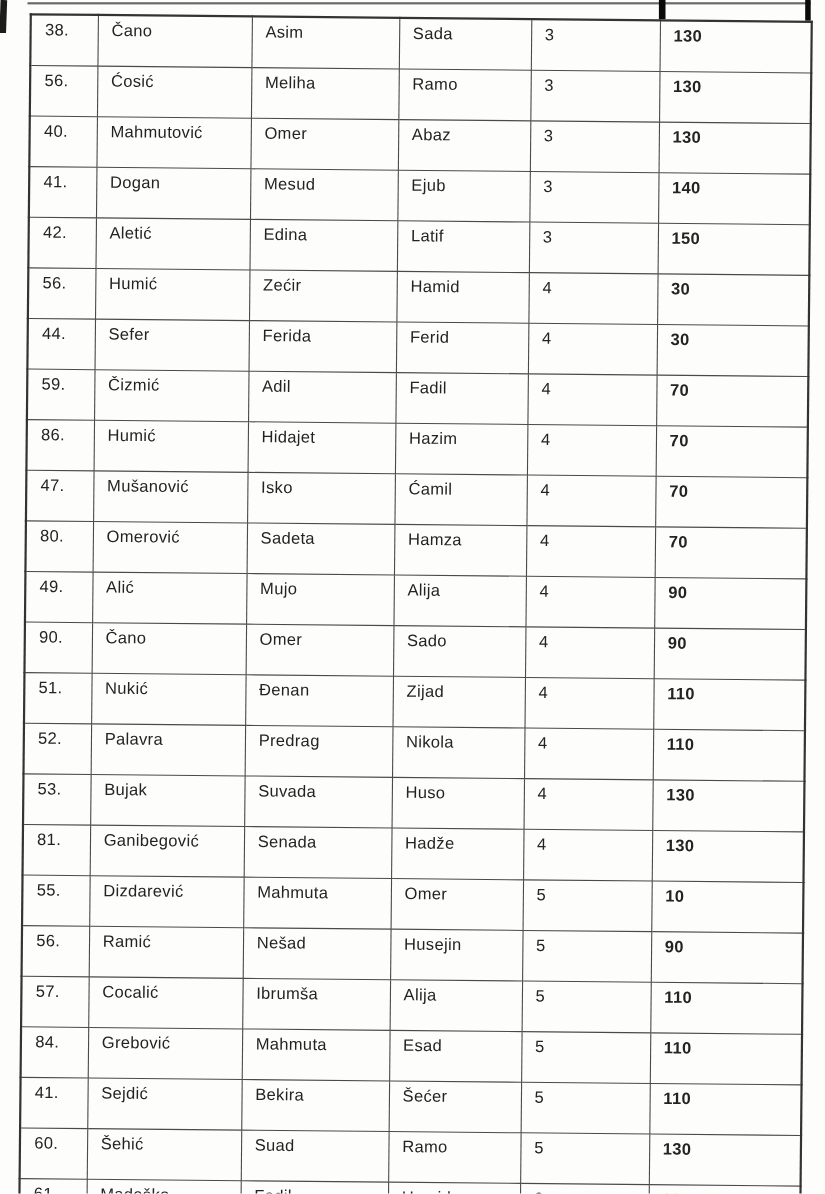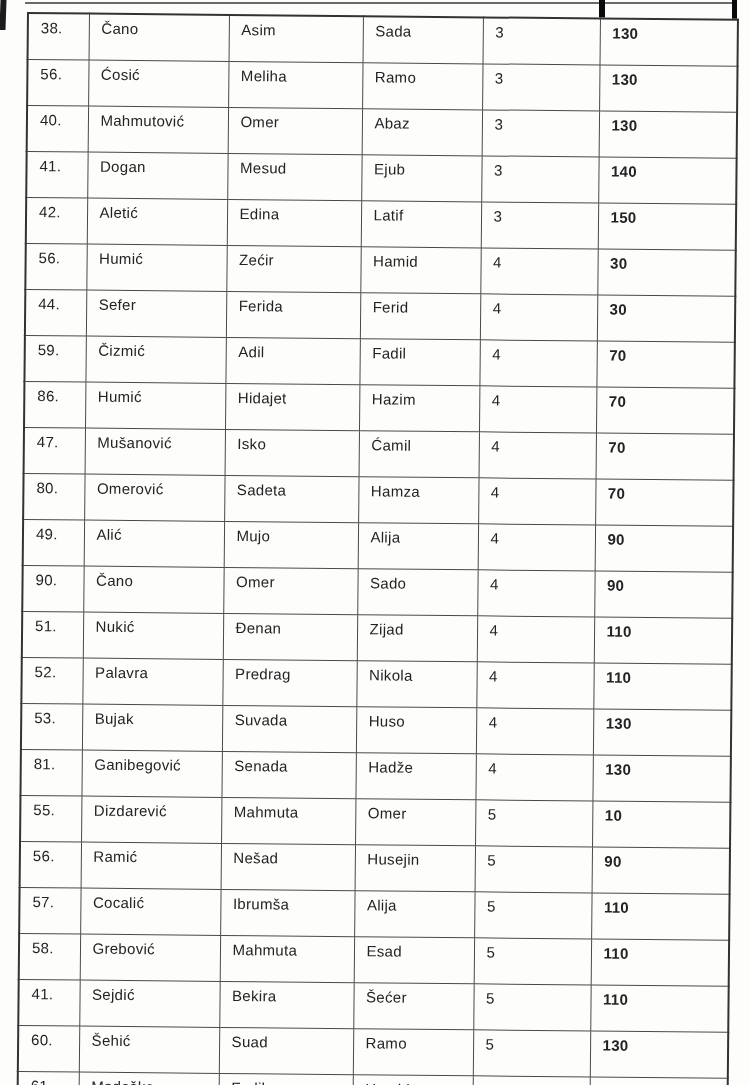--- a/index.html
+++ b/index.html
@@ -276,21 +276,21 @@
   <tr>
     <td class="c-num">57.</td>
     <td class="c-surname">Cocalić</td>
     <td class="c-name">Ibrumša</td>
     <td class="c-father">Alija</td>
     <td class="c-group">5</td>
     <td class="c-value">110</td>
   </tr>
 
   <tr>
-    <td class="c-num">58.</td>
+    <td class="c-num">84.</td>
     <td class="c-surname">Grebović</td>
     <td class="c-name">Mahmuta</td>
     <td class="c-father">Esad</td>
     <td class="c-group">5</td>
     <td class="c-value">110</td>
   </tr>
 
   <tr>
     <td class="c-num">41.</td>
     <td class="c-surname">Sejdić</td>

